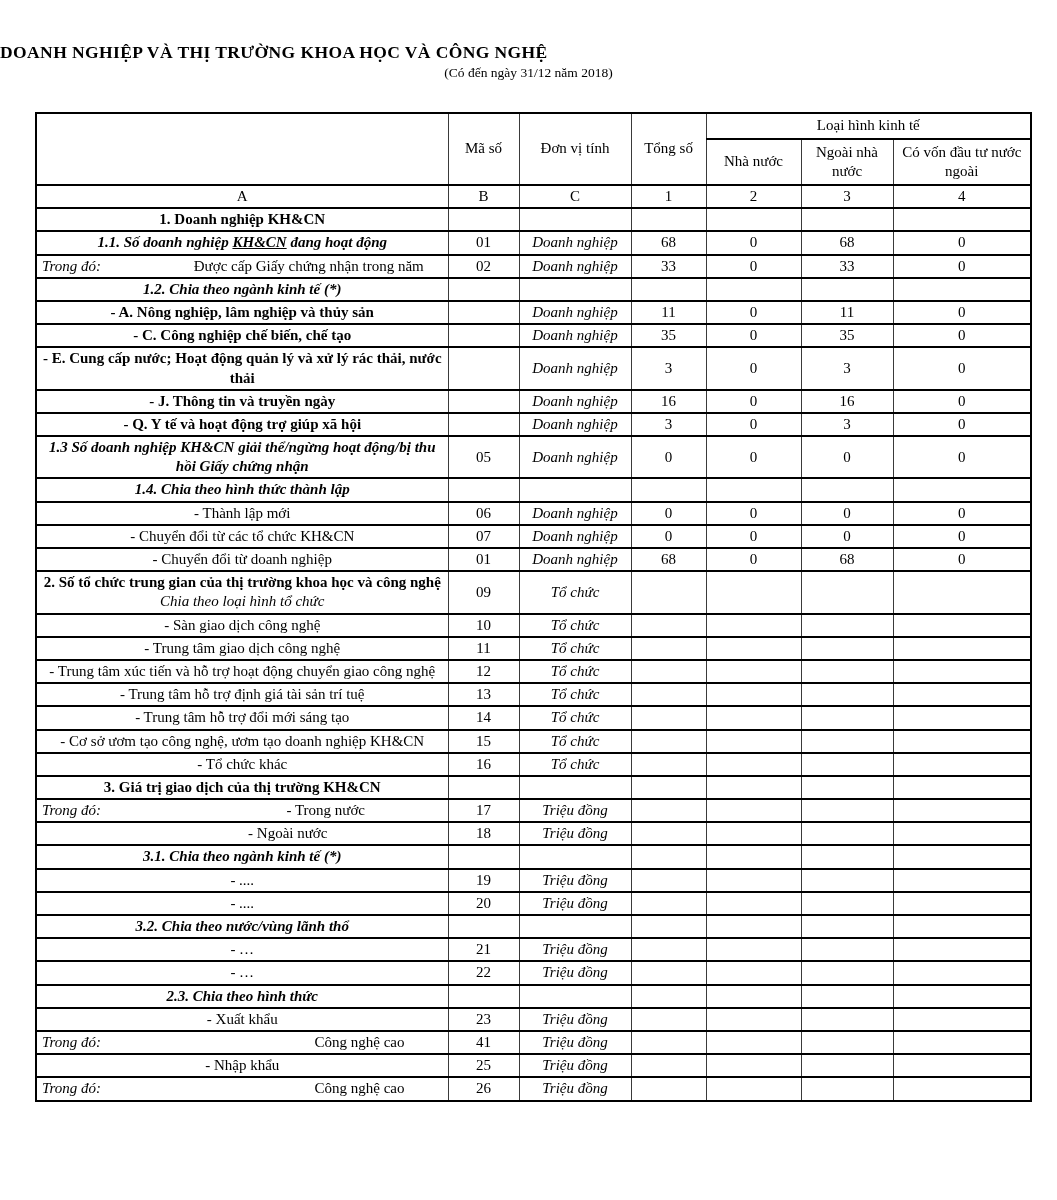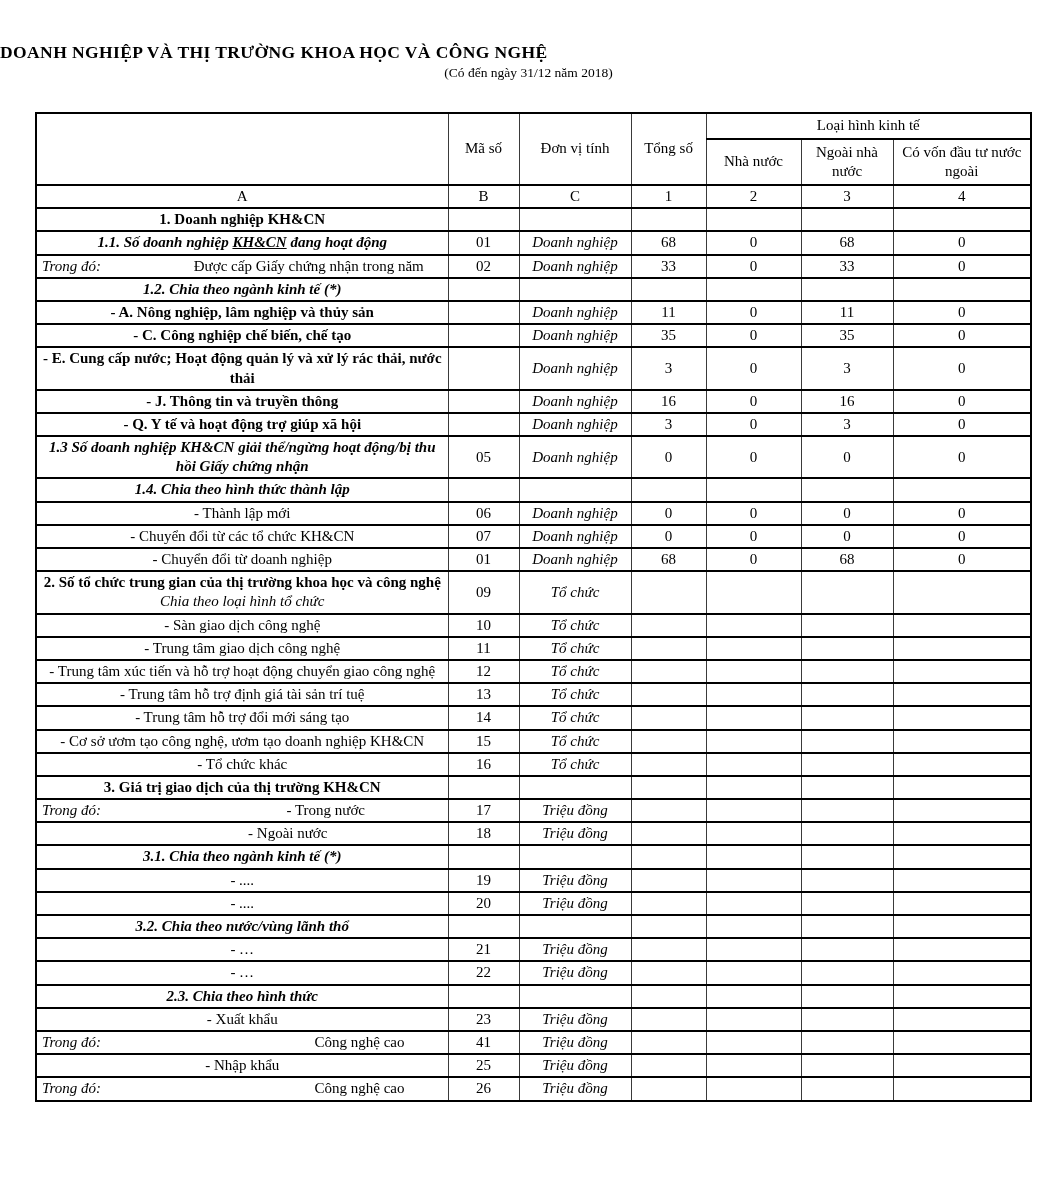--- a/index.html
+++ b/index.html
@@ -162,21 +162,21 @@
         <tr>
           <td class="label"><span class="b">- E. Cung cấp nước; Hoạt động quản lý và xử lý rác thải, nước thải</span></td>
           <td class="center"></td>
           <td class="unit">Doanh nghiệp</td>
           <td class="center">3</td>
           <td class="center">0</td>
           <td class="center">3</td>
           <td class="center">0</td>
         </tr>
         <tr>
-          <td class="label"><span class="b">- J. Thông tin và truyền thông</span></td>
+          <td class="label"><span class="b">- J. Thông tin và truyền ngày</span></td>
           <td class="center"></td>
           <td class="unit">Doanh nghiệp</td>
           <td class="center">16</td>
           <td class="center">0</td>
           <td class="center">16</td>
           <td class="center">0</td>
         </tr>
         <tr>
           <td class="label"><span class="b">- Q. Y tế và hoạt động trợ giúp xã hội</span></td>
           <td class="center"></td>

